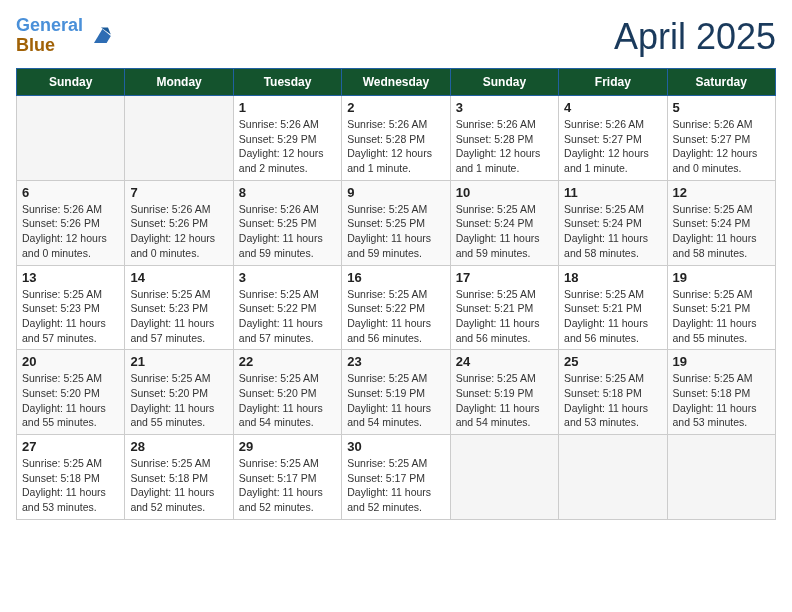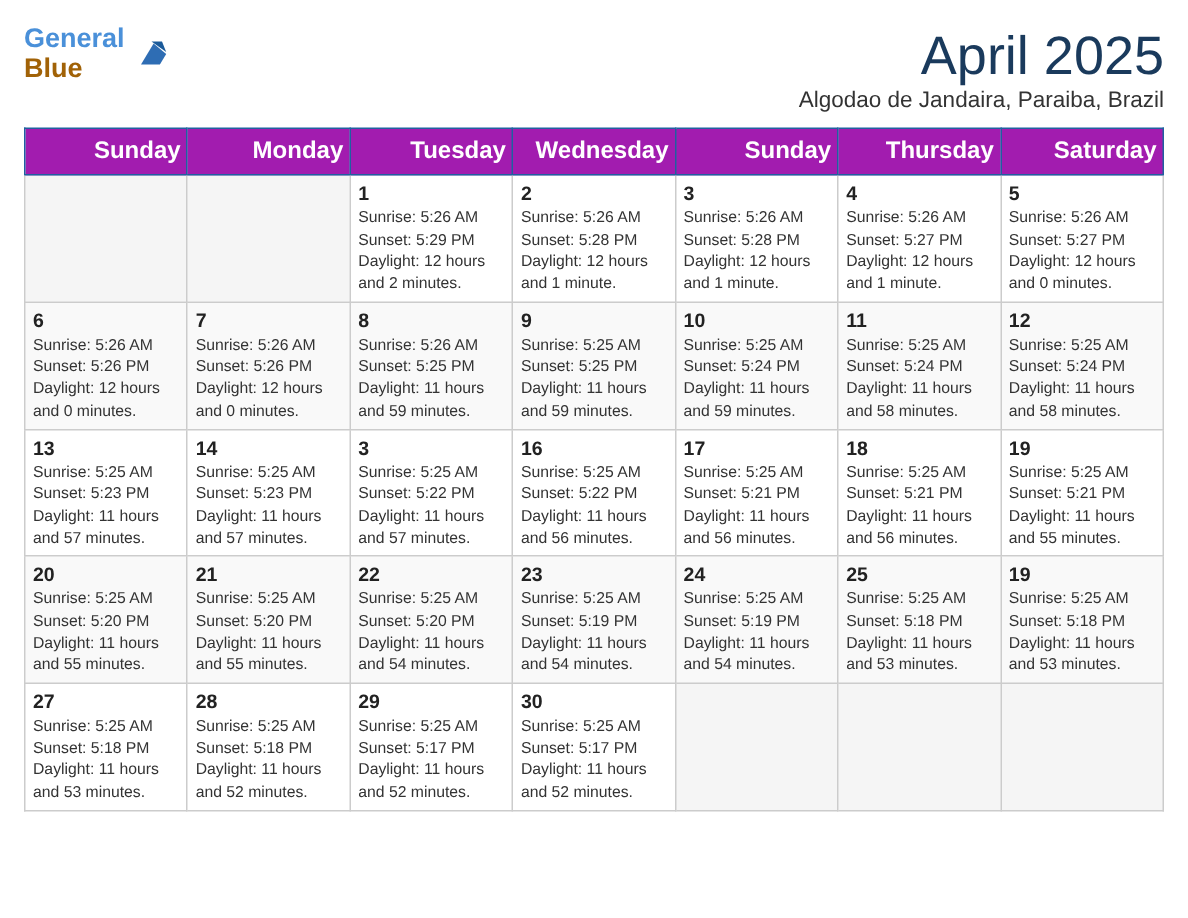--- a/index.html
+++ b/index.html
@@ -46,25 +46,25 @@
     .subtitle {
       font-size: 15px;
       color: #333;
     }
     .calendar {
       width: 100%;
       border-collapse: collapse;
       border: 1px solid #ccc;
     }
     .calendar th {
-      background: #a21caf;
+      background: #14532d;
       color: #fff;
       padding: 6px 4px;
-      font-size: 16px;
-      text-align: right;
+      font-size: 12px;
+      text-align: center;
       border: 1px solid #2060a0;
     }
     .calendar td {
       vertical-align: top;
       border: 1px solid #ccc;
       padding: 4px 5px;
       width: 107px;
       min-height: 80px;
       background: #fff;
     }
@@ -98,33 +98,32 @@
         </div>
         <svg class="logo-icon" viewBox="0 0 40 40">
           <polygon points="10,30 22,10 34,20 28,30" fill="#2e6db4"></polygon>
           <polygon points="20,8 34,18 30,8" fill="#1a5a9a"></polygon>
         </svg>
       </div>
     </div>
   </div>
   <div class="title-block">
     <div class="month-title">April 2025</div>
-    <div class="subtitle">Algodao de Jandaira, Paraiba, Brazil</div>
   </div>
 </div>
 
 <table class="calendar">
   <thead>
     <tr id="weekday-header">
         <th>Sunday</th>
         <th>Monday</th>
         <th>Tuesday</th>
         <th>Wednesday</th>
         <th>Sunday</th>
-        <th>Thursday</th>
+        <th>Friday</th>
         <th>Saturday</th>
       </tr>
   </thead>
   <tbody id="calendar-body">
       <tr>
         <td class="empty-cell"></td>
         <td class="empty-cell"></td>
         <td>
           <div class="day-num">1</div>
           <div class="day-info">Sunrise: 5:26 AM<br>Sunset: 5:29 PM<br>Daylight: 12 hours and 2 minutes.</div>

